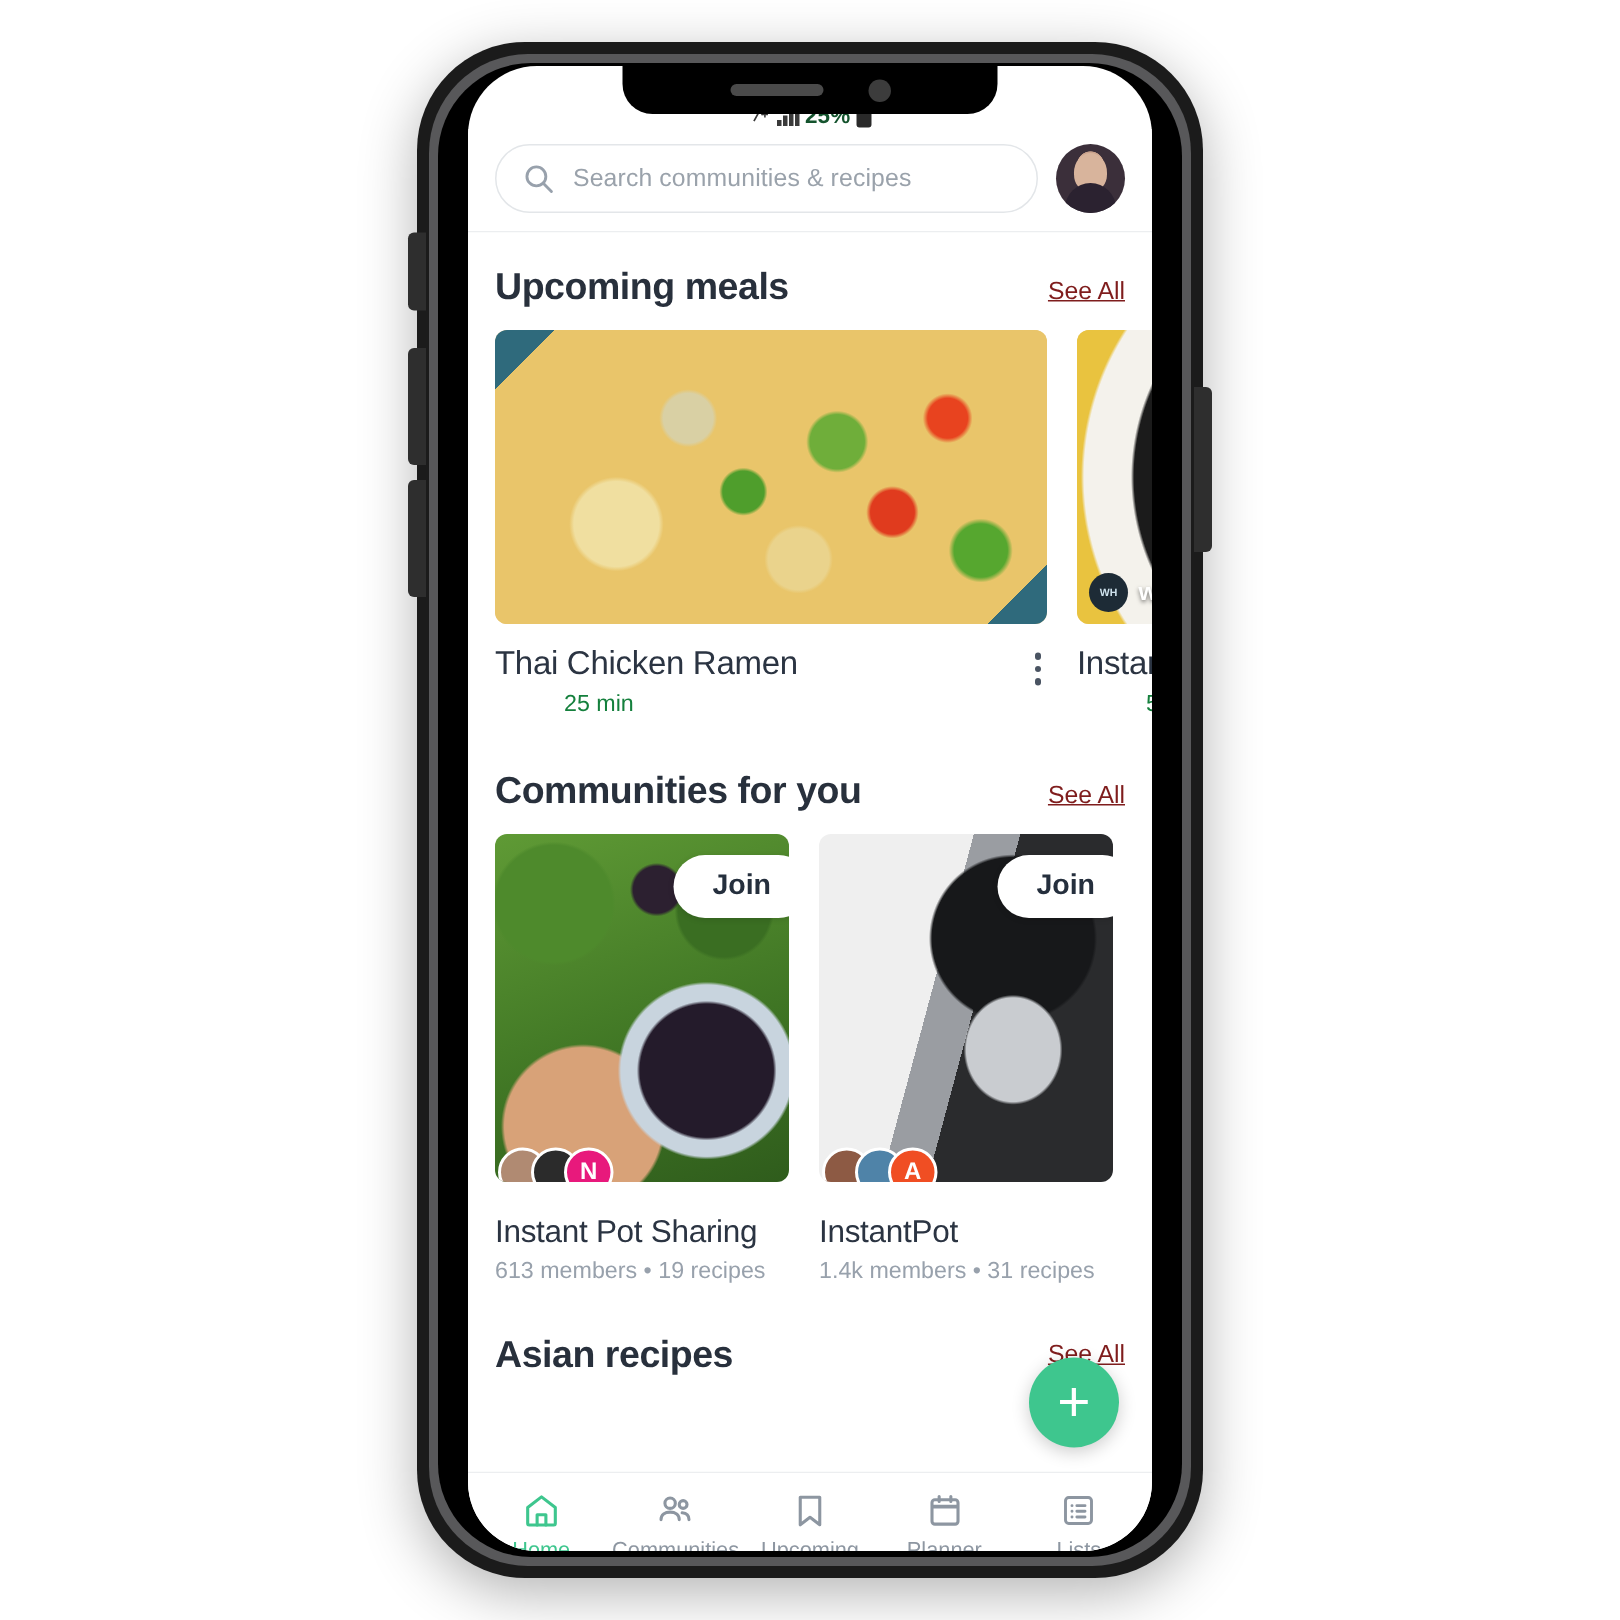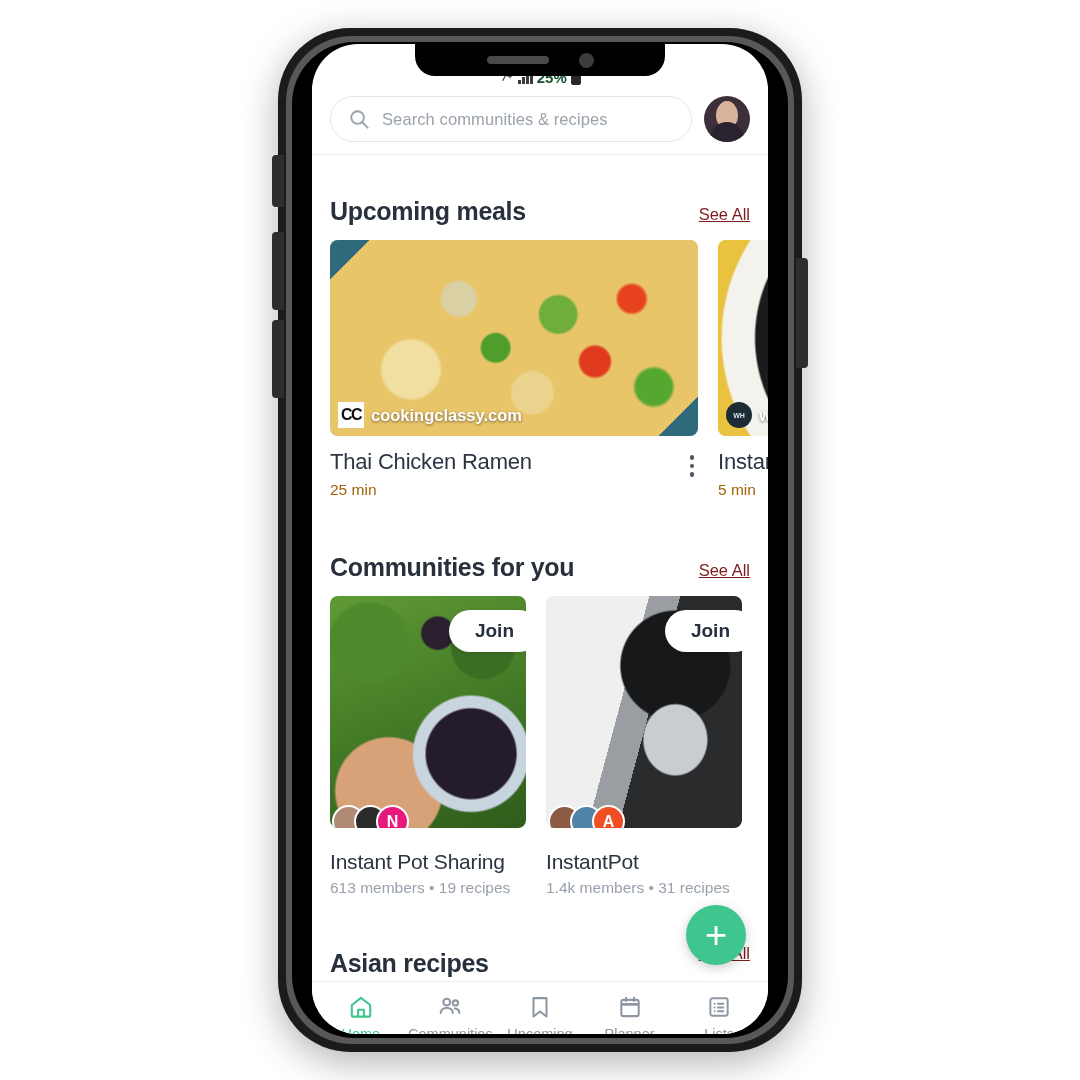--- a/index.html
+++ b/index.html
@@ -109,21 +109,21 @@
     background: #2b2230;
   }
 
   
   .body { height: 826px; overflow: hidden; background: #fff; position: relative; }
 
   .section-head {
     display: flex; align-items: baseline; justify-content: space-between;
     padding: 22px 18px 14px 18px;
   }
-  .section-title { font-size: 25px; font-weight: 700; color: #28303c; letter-spacing: -.3px; margin-top: 20px; }
+  .section-title { font-size: 25px; font-weight: 700; color: #28303c; letter-spacing: -.3px; }
   .see-all { font-size: 16.5px; color: #7f1d1d; text-decoration: underline; }
 
   .hrow { display: flex; gap: 20px; padding: 0 18px; }
 
   
   .recipe-card { width: 368px; flex: none; }
   .recipe-photo {
     width: 100%; height: 196px; border-radius: 8px; overflow: hidden;
     position: relative; background: #e8c77a;
   }
@@ -137,21 +137,21 @@
     justify-content: center; letter-spacing: -1.5px;
   }
   .wm-text { color: #fff; font-weight: 700; font-size: 16.5px; text-shadow: 0 1px 3px rgba(0,0,0,.5); }
   .wm-badge.dark { background:#1d2b36; border-radius:50%; font-size:7px; color:#cfe3ee; letter-spacing:0; }
 
   .recipe-meta {
     display: flex; align-items: flex-start; justify-content: space-between;
     padding-top: 13px;
   }
   .recipe-name { font-size: 22px; color: #2b3442; letter-spacing: -.2px; }
-  .recipe-time { font-size: 15.5px; color: #a16207; padding-top: 6px; }
+  .recipe-time { font-size: 15.5px; color: #15803d; padding-top: 6px; margin-left: 46px; }
   .kebab { display: flex; flex-direction: column; gap: 4px; padding: 6px 4px 0 8px; }
   .kebab i { width: 4.5px; height: 4.5px; border-radius: 50%; background: #4a5462; display:block; }
 
   
   .comm-card { width: 196px; flex: none; }
   .comm-photo {
     width: 100%; height: 232px; border-radius: 8px; overflow: hidden;
     position: relative;
   }
   .join-btn {
@@ -288,24 +288,20 @@
 
       <div class="section-head">
         <div class="section-title">Upcoming meals</div>
         <div class="see-all">See All</div>
       </div>
 
       <div class="hrow">
         <div class="recipe-card">
           <div class="recipe-photo">
             <div class="ph-ramen"></div>
-            <div class="wm">
-              <div class="wm-badge">CC</div>
-              <div class="wm-text">cookingclassy.com</div>
-            </div>
           </div>
           <div class="recipe-meta">
             <div>
               <div class="recipe-name">Thai Chicken Ramen</div>
               <div class="recipe-time">25 min</div>
             </div>
             <div class="kebab">
                 <i></i>
                 <i></i>
                 <i></i>

